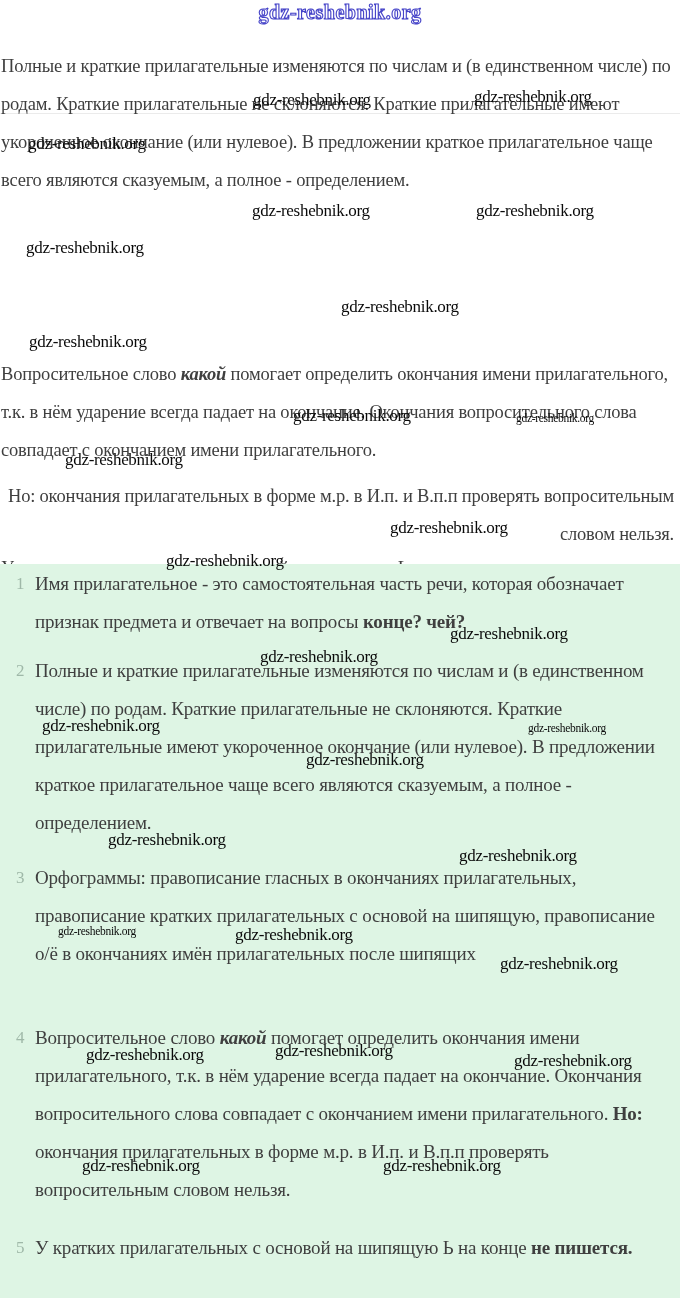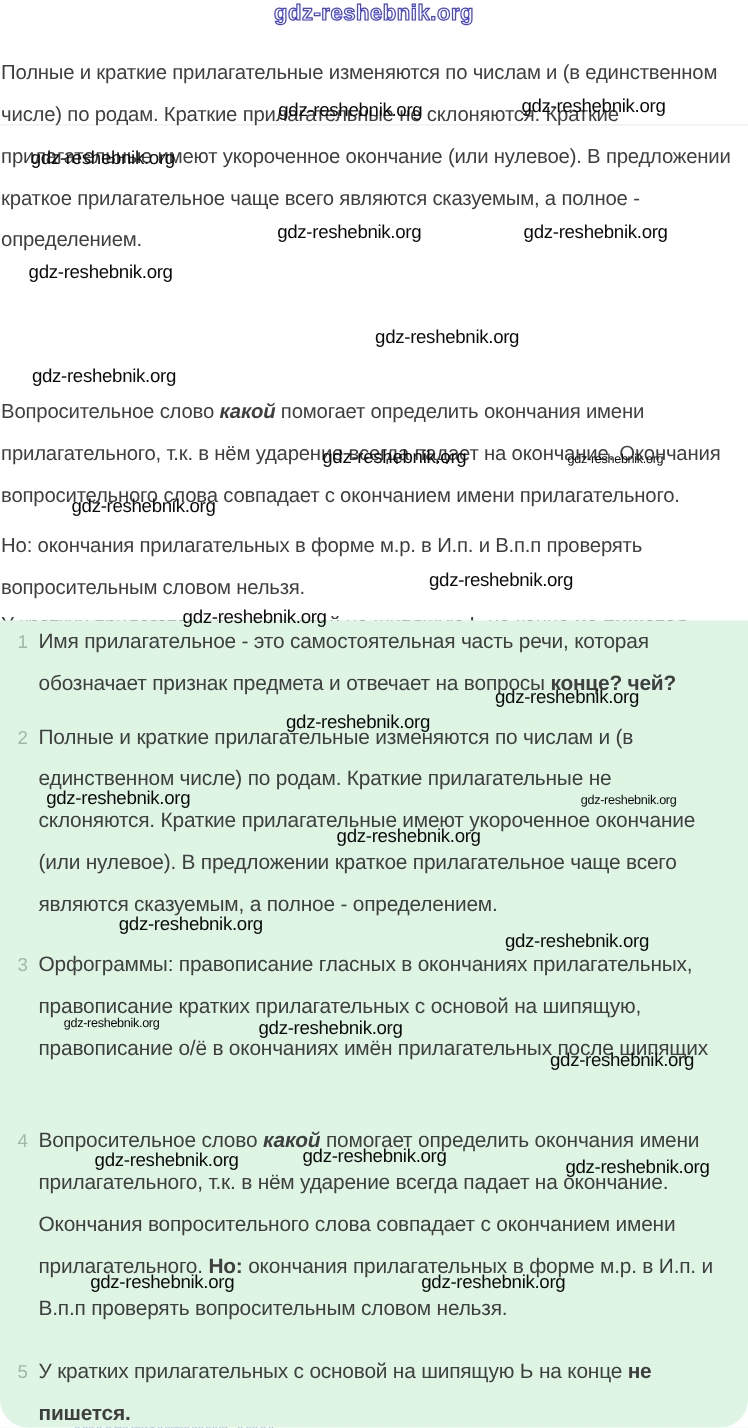--- a/index.html
+++ b/index.html
@@ -3,23 +3,22 @@
 <meta charset="utf-8">
 <style>
   html,body{margin:0;padding:0;}
   body{background:#ffffff;}
   .page{
     position:relative;
     width:680px;
     height:1298px;
     overflow:hidden;
     background:#ffffff;
-    font-family:Liberation Sans, sans-serif;
+    font-family:Liberation Serif, serif;
     color:#3f3f3f;
-    border-radius:26px;
   }
   
   .wm-blue{
     position:absolute;
     left:0; right:0;
     text-align:center;
     font-size:20px;
     font-weight:700;
     letter-spacing:.5px;
     color:#ffffff;
@@ -47,21 +46,21 @@
     position:absolute;
     left:1px; right:6px;
     font-size:18.5px;
     letter-spacing:-0.2px;
     line-height:38px;
     z-index:2;
   }
   #p1{top:28px;}
   #bullets{top:220px;}
   #p2{top:336px;}
-  #p3{top:458px;}
+  #p3{top:458px;text-align:right;}
   #p4{top:530px;}
   ul.bullets{list-style:none;margin:0;padding:0 0 0 33px;}
   ul.bullets li{position:relative;line-height:38px;margin-bottom:6px;}
   ul.bullets li::before{
     content:"";
     position:absolute;
     left:-17px; top:17px;
     width:5px; height:5px;
     border-radius:50%;
     background:#8f8f8f;

